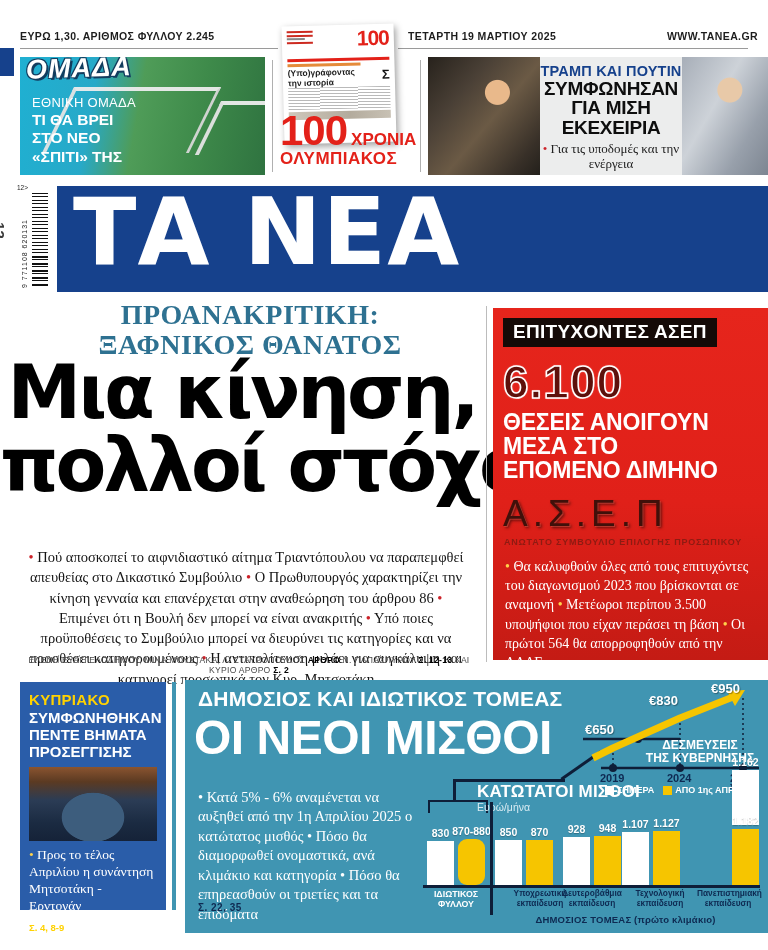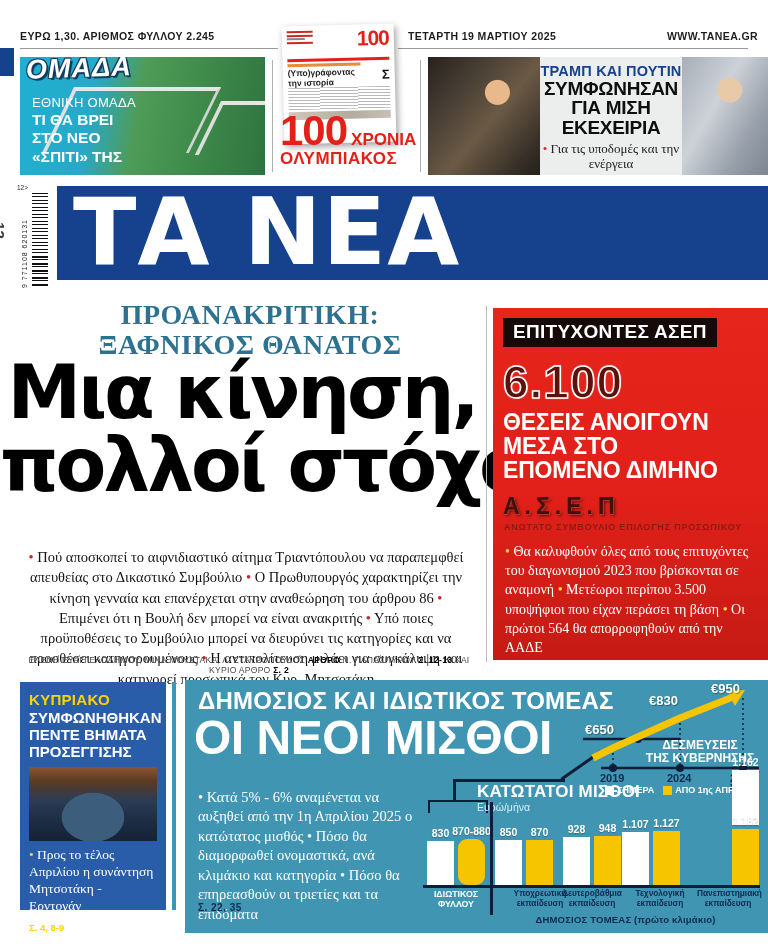--- a/index.html
+++ b/index.html
@@ -60,21 +60,21 @@
   .photo-putin{position:absolute;right:0;top:0;width:104px;height:118px;
       background:radial-gradient(circle at 46% 28%,#e8c9a8 0 12px,rgba(0,0,0,0) 13px),
                  linear-gradient(120deg,#a7aeb8 0%,#cdd2d8 35%,#98a0ab 65%,#717a86 100%);}
   .trump-txt{position:absolute;left:106px;right:98px;top:6px;text-align:center;}
   .trump-kicker{color:#16418c;font-weight:900;font-size:14.5px;letter-spacing:.2px;}
   .trump-line{color:#0e0e0e;font-weight:900;font-size:19px;line-height:1.02;letter-spacing:-.3px;}
   .trump-sub{font-family:"Liberation Serif",serif;font-size:13px;color:#222;margin-top:5px;line-height:1.15;}
   .red-dot{color:#cc2229;}
 
   
-  .masthead{left:57px;top:186px;width:711px;height:94px;background:#16418c;}
+  .masthead{left:57px;top:186px;width:711px;height:106px;background:#16418c;}
   .masthead span{position:absolute;left:16px;top:-8px;color:#fff;font-family:"DejaVu Sans",sans-serif;
       font-weight:900;font-size:93px;letter-spacing:1px;}
 
   
   .kicker{left:20px;top:300px;width:460px;text-align:center;font-family:"Liberation Serif",serif;
       font-weight:bold;color:#2e7191;font-size:28px;line-height:1.06;letter-spacing:.5px;}
   .headline{left:0px;top:356px;width:484px;text-align:center;color:#000;font-family:"DejaVu Sans",sans-serif;
       font-weight:900;font-size:74px;line-height:.99;letter-spacing:-3px;white-space:nowrap;}
   .lead-bullets{left:28px;top:547px;width:436px;text-align:center;font-family:"Liberation Serif",serif;
       font-size:14.5px;line-height:1.4;color:#141414;}
@@ -85,42 +85,42 @@
 
   
   .asep{left:493px;top:308px;width:275px;height:352px;color:#fff;
       background:linear-gradient(180deg,#e6251c 0%,#e02019 55%,#c41b14 100%);}
   .asep-tag{display:inline-block;margin:10px 0 0 10px;background:#150a07;color:#fff;font-weight:bold;
       font-size:19px;padding:3px 10px 4px;letter-spacing:.3px;}
   .asep-number{margin:8px 0 0 10px;font-weight:900;font-size:46px;letter-spacing:1px;color:#5e100b;
       -webkit-text-stroke:1.5px #ffffff;
       text-shadow:0 0 2px #fff;}
   .asep-title{margin:2px 0 0 10px;font-weight:900;font-size:23px;line-height:1.04;width:255px;letter-spacing:-.2px;}
-  .asep-logo{margin:10px 0 0 10px;font-weight:700;font-size:23px;letter-spacing:5px;color:#40100a;
+  .asep-logo{margin:10px 0 0 10px;font-weight:400;font-size:37px;letter-spacing:5px;color:#40100a;
       text-shadow:1px 1px 0 rgba(255,120,100,.35),2px 2px 3px rgba(0,0,0,.55);}
   .asep-logosub{margin:2px 0 0 11px;font-size:9px;font-weight:bold;color:#8e1b12;letter-spacing:.8px;}
   .asep-bullets{margin:10px 12px 0 12px;font-family:"Liberation Serif",serif;font-size:14px;line-height:1.38;}
   .yellow-dot{color:#ffd24a;}
   .asep-pages{margin:9px 0 0 12px;font-weight:bold;font-size:9.5px;letter-spacing:.5px;}
 
   
   .cyprus{left:20px;top:682px;width:146px;height:228px;background:#2a5da9;color:#fff;box-sizing:border-box;padding:9px 9px;}
   .cy-kicker{color:#ffd200;font-weight:900;font-size:15px;letter-spacing:.3px;}
   .cy-title{font-weight:900;font-size:15px;line-height:1.12;margin-top:2px;}
   .cy-photo{width:100%;height:74px;margin:7px 0 6px;
       background:radial-gradient(ellipse at 50% 68%,#3d5d7d 0 34%,rgba(0,0,0,0) 35%),
                  linear-gradient(180deg,#8a5430 0%,#5b3a22 20%,#2b3c55 45%,#1b2b42 75%,#152238 100%);}
   .cy-bullet{font-family:"Liberation Serif",serif;font-size:13.5px;line-height:1.25;}
   .cy-pages{color:#ffd200;font-weight:bold;font-size:9.5px;margin-top:7px;}
 
   .teal-vdiv{left:172px;top:682px;width:4px;height:228px;background:#4095b2;}
 
   
   .salary{left:185px;top:680px;width:583px;height:253px;background:#4095b2;color:#fff;}
-  .sal-kicker{position:absolute;left:13px;top:7px;font-weight:900;font-size:24px;letter-spacing:.2px;}
+  .sal-kicker{position:absolute;left:13px;top:7px;font-weight:900;font-size:21px;letter-spacing:.2px;}
   .sal-title{position:absolute;left:9px;top:30px;font-weight:900;font-size:48px;letter-spacing:-.5px;}
   .sal-bullets{position:absolute;left:13px;top:108px;width:222px;font-family:"Liberation Serif",serif;
       font-size:14.5px;line-height:1.34;}
   .sal-pages{position:absolute;left:13px;top:222px;color:#0e2a52;font-weight:bold;font-size:10px;letter-spacing:.5px;}
 
   
   .lc{position:absolute;right:5px;top:2px;width:180px;height:108px;}
   .lc-label{position:absolute;font-weight:900;font-size:13px;color:#fff;text-shadow:1px 1px 1px rgba(0,0,0,.35);}
   .lc-note{position:absolute;left:58px;top:57px;width:118px;text-align:center;font-weight:900;font-size:12px;
       line-height:1.05;color:#fff;}

